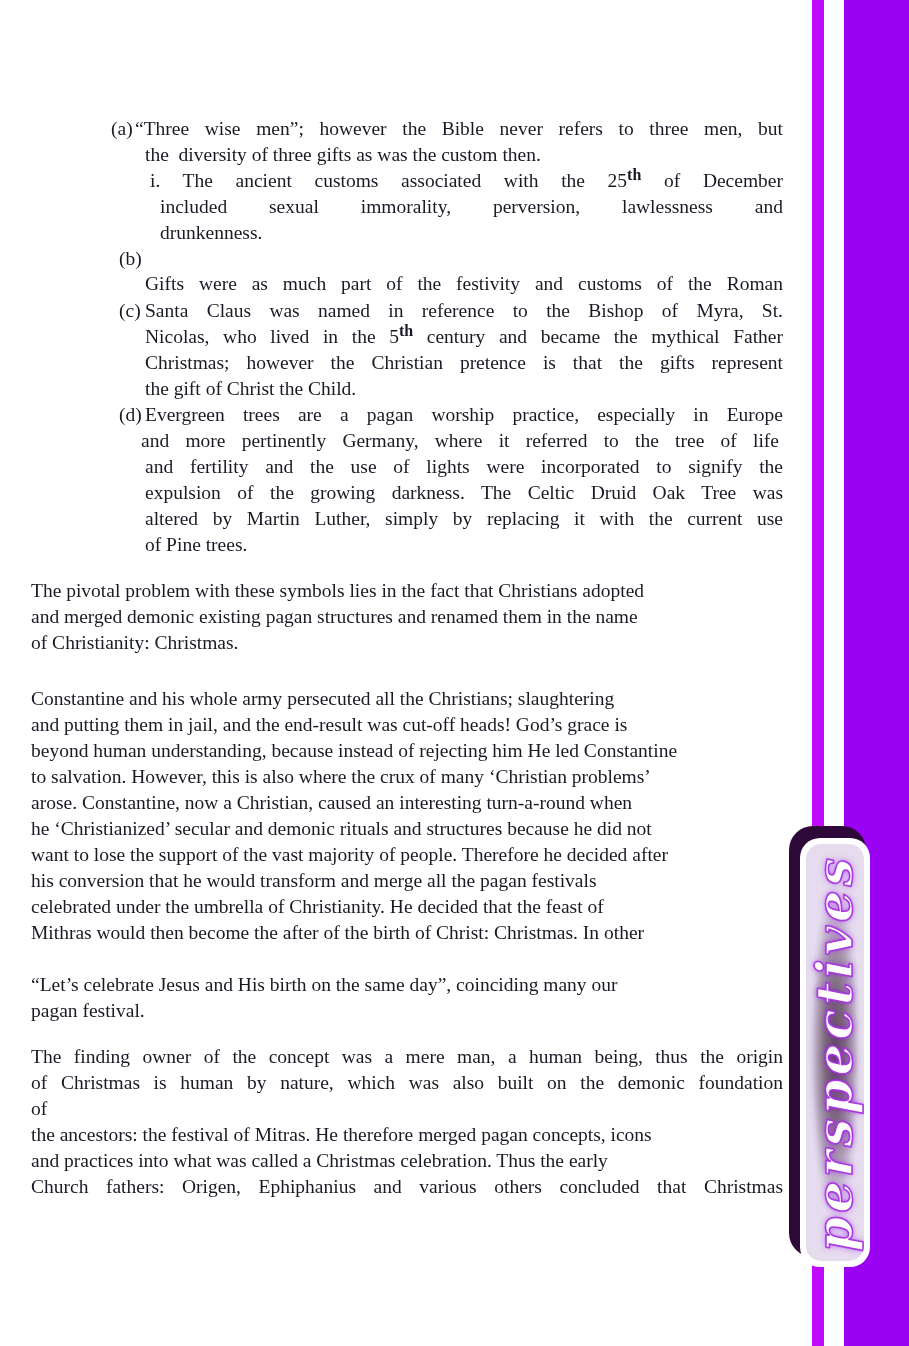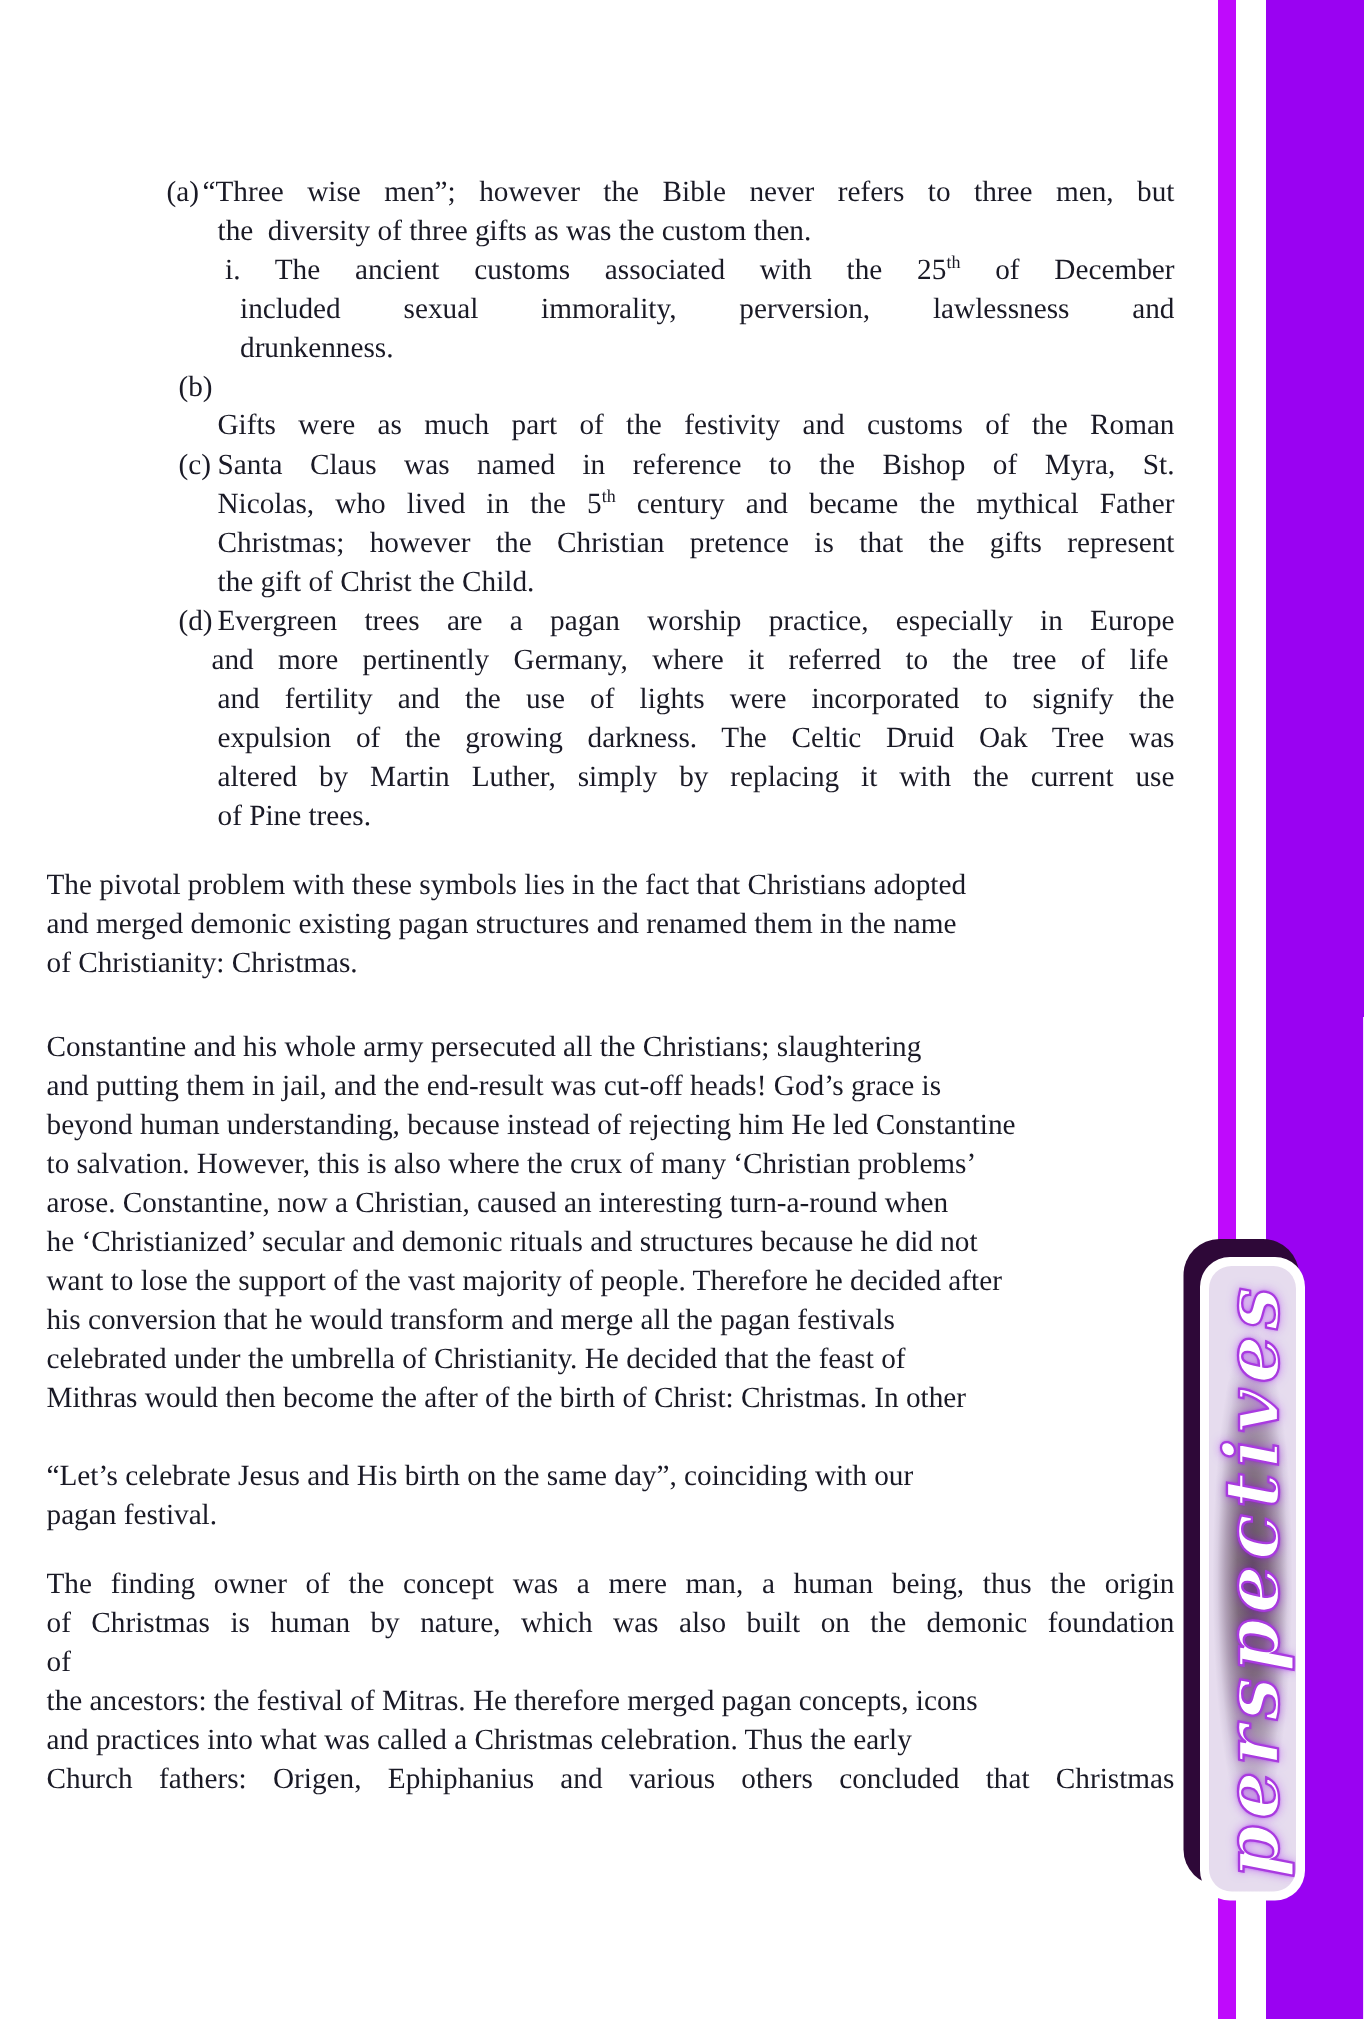--- a/index.html
+++ b/index.html
@@ -22,21 +22,21 @@
     font-family:"DejaVu Serif","Liberation Serif",serif;
     font-style:italic;font-weight:bold;
     font-size:50px;letter-spacing:4px;line-height:1;
     color:#ffffff;
     -webkit-text-stroke:1.5px #a93ae0;
     text-shadow:0 0 7px rgba(153,2,242,0.55), 0 0 2px rgba(153,2,242,0.9);
   }
   
   .ln{position:absolute;font-size:19.5px;line-height:26px;height:26px;white-space:pre;z-index:0;}
   .j{white-space:normal;text-align:justify;text-align-last:justify;}
-  .ln sup{font-size:12px;line-height:0;vertical-align:super;}
+  .ln sup{font-size:16px;line-height:0;vertical-align:super;font-weight:bold;}
   .mk{position:absolute;font-size:19.5px;line-height:26px;height:26px;white-space:pre;z-index:0;}
 </style>
 </head>
 <body>
 
 <div class="page">
 
   <div class="stripe-thin"></div>
   <div class="stripe-wide"></div>
   <div class="badge-shadow"></div>
@@ -78,21 +78,21 @@
   <div class="ln" style="top:686px;left:31px;width:752px;">Constantine and his whole army persecuted all the Christians; slaughtering</div>
   <div class="ln" style="top:712px;left:31px;width:752px;">and putting them in jail, and the end-result was cut-off heads! God’s grace is</div>
   <div class="ln" style="top:738px;left:31px;width:752px;">beyond human understanding, because instead of rejecting him He led Constantine</div>
   <div class="ln" style="top:764px;left:31px;width:752px;">to salvation. However, this is also where the crux of many ‘Christian problems’</div>
   <div class="ln" style="top:790px;left:31px;width:752px;">arose. Constantine, now a Christian, caused an interesting turn-a-round when</div>
   <div class="ln" style="top:816px;left:31px;width:752px;">he ‘Christianized’ secular and demonic rituals and structures because he did not</div>
   <div class="ln" style="top:842px;left:31px;width:752px;">want to lose the support of the vast majority of people. Therefore he decided after</div>
   <div class="ln" style="top:868px;left:31px;width:752px;">his conversion that he would transform and merge all the pagan festivals</div>
   <div class="ln" style="top:894px;left:31px;width:752px;">celebrated under the umbrella of Christianity. He decided that the feast of</div>
   <div class="ln" style="top:920px;left:31px;width:752px;">Mithras would then become the after of the birth of Christ: Christmas. In other</div>
-  <div class="ln" style="top:972px;left:31px;width:752px;">“Let’s celebrate Jesus and His birth on the same day”, coinciding with our</div>
+  <div class="ln" style="top:972px;left:31px;width:752px;">“Let’s celebrate Jesus and His birth on the same day”, coinciding many our</div>
   <div class="ln" style="top:998px;left:31px;width:752px;">pagan festival.</div>
 
   <div class="ln j" style="top:1044px;left:31px;width:752px;">The finding owner of the concept was a mere man, a human being, thus the origin</div>
   <div class="ln j" style="top:1070px;left:31px;width:752px;">of Christmas is human by nature, which was also built on the demonic foundation</div>
   <div class="ln" style="top:1096px;left:31px;width:752px;">of</div>
   <div class="ln" style="top:1122px;left:31px;width:752px;">the ancestors: the festival of Mitras. He therefore merged pagan concepts, icons</div>
   <div class="ln" style="top:1148px;left:31px;width:752px;">and practices into what was called a Christmas celebration. Thus the early</div>
   <div class="ln j" style="top:1174px;left:31px;width:752px;">Church fathers: Origen, Ephiphanius and various others concluded that Christmas</div>
 
 </div>

